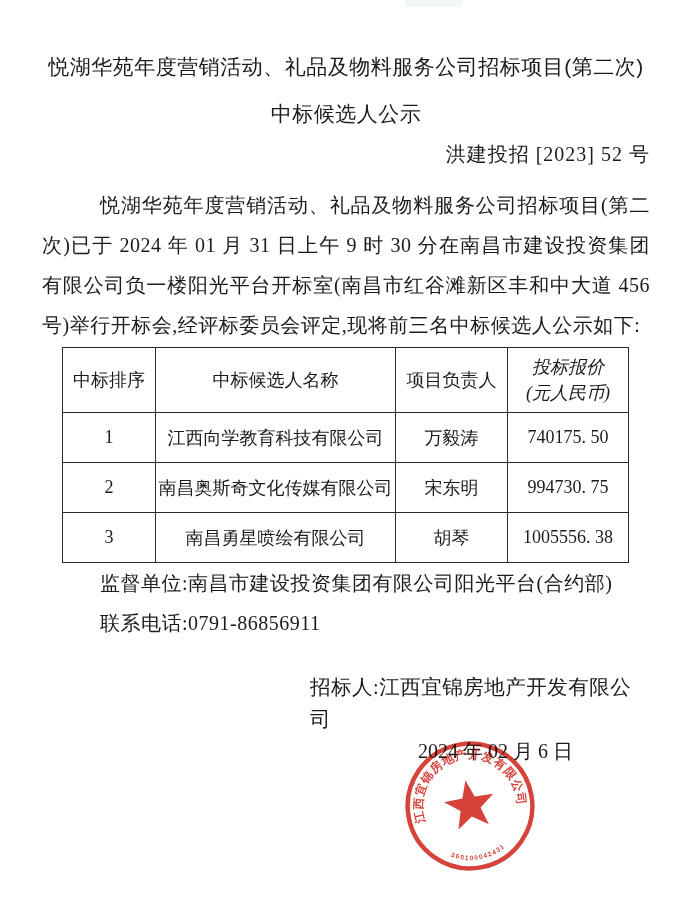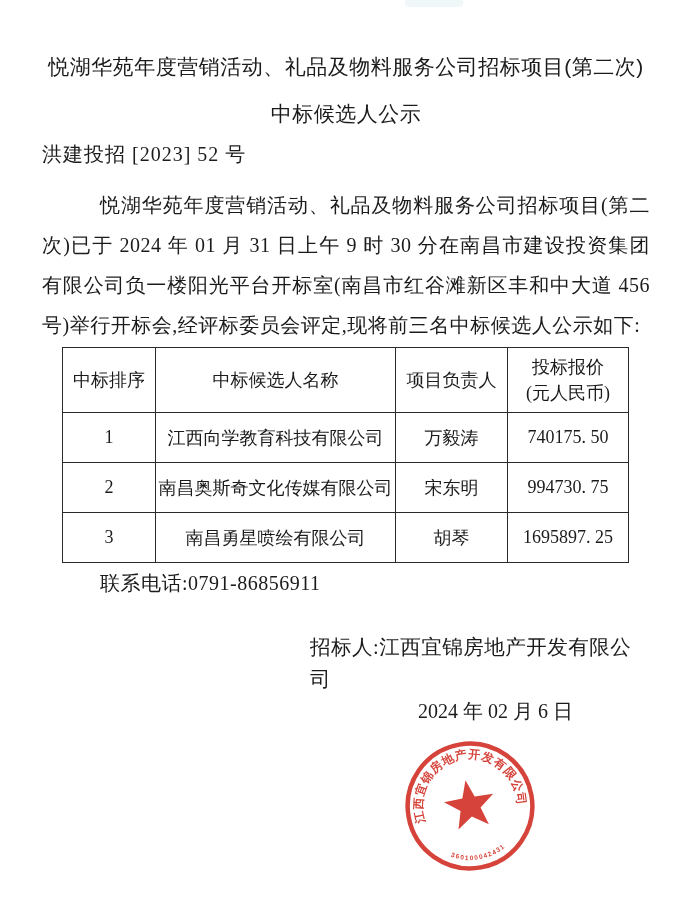--- a/index.html
+++ b/index.html
@@ -27,21 +27,21 @@
     font-size: 21px;
     line-height: 34px;
     text-align: center;
     letter-spacing: 0.5px;
   }
   .title-line.first { margin-bottom: 13px; }
   .title-line.second { margin-bottom: 8px; }
   .doc-number {
     font-size: 20px;
     line-height: 30px;
-    text-align: left;
+    text-align: right;
     margin-bottom: 16px;
     letter-spacing: 1px;
   }
   .body-para {
     font-size: 20px;
     line-height: 40px;
     text-align: justify;
     text-indent: 58px;
     letter-spacing: 0.5px;
   }
@@ -59,21 +59,21 @@
     vertical-align: middle;
     font-size: 18px;
     font-weight: normal;
     padding: 0 2px;
   }
   table.candidates thead tr { height: 65px; }
   table.candidates tbody tr { height: 50px; }
   .col-rank   { width: 93px; }
   .col-company{ width: 240px; }
   .col-manager{ width: 112px; }
-  .col-price  { width: 121px; }
+  .col-price  { width: 121px; font-style: italic; }
   .price-head-line { line-height: 26px; }
   td.cell-company { vertical-align: top; padding-top: 7px; }
   .notice { margin-top: 24px; }
   .plain-line {
     font-size: 20px;
     line-height: 40px;
     padding-left: 58px;
     letter-spacing: 0.5px;
   }
   .sig-block { position: relative; }
@@ -136,26 +136,27 @@
       <tr>
         <td>2</td>
         <td class="cell-company">南昌奥斯奇文化传媒有限公司</td>
         <td>宋东明</td>
         <td>994730. 75</td>
       </tr>
       <tr>
         <td>3</td>
         <td class="cell-company">南昌勇星喷绘有限公司</td>
         <td>胡琴</td>
-        <td>1695897. 25</td>
+        <td>1005556. 38</td>
       </tr>
     </tbody>
   </table>
 
 
+  <div class="plain-line">监督单位:南昌市建设投资集团有限公司阳光平台(合约部)</div>
   <div class="plain-line">联系电话:0791-86856911</div>
 
   <div class="sig-block">
     <div class="sig-bidder">招标人:江西宜锦房地产开发有限公司</div>
     <div class="sig-date">2024 年 02 月 6 日</div>
   </div>
 
   <svg class="stamp" viewBox="0 0 200 200" xmlns="http://www.w3.org/2000/svg">
     <defs>
       <path id="seal-arc-top" d="M 45.5,119.8 A 58,58 0 1 1 154.5,119.8" fill="none"></path>

